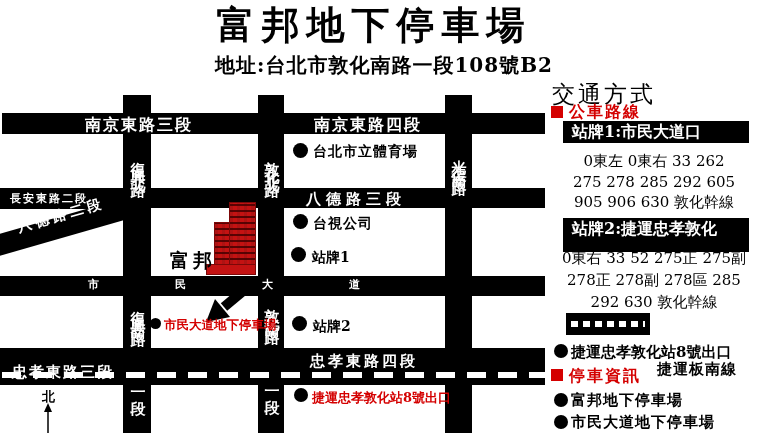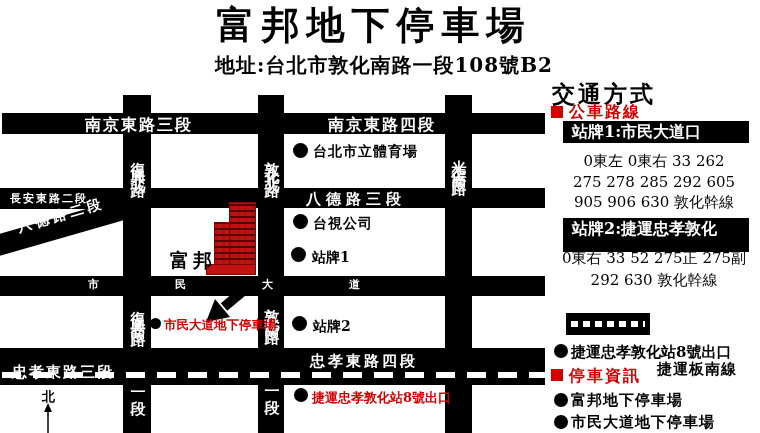--- a/index.html
+++ b/index.html
@@ -36,21 +36,21 @@
 <div class="road" style="left:-6px;top:236px;width:138px;height:21px;transform:rotate(-16deg);transform-origin:left center;"></div>
 <div class="road" style="left:0;top:276px;width:545px;height:20px;"></div>
 <div class="road" style="left:0;top:348px;width:545px;height:37px;"></div>
 <div class="road" style="left:123px;top:95px;width:28px;height:338px;"></div>
 <div class="road" style="left:258px;top:95px;width:26px;height:338px;"></div>
 <div class="road" style="left:445px;top:95px;width:27px;height:338px;"></div>
 
 <div class="mrt-dash" style="left:2px;top:372px;width:543px;height:6px;"></div>
 
 <div class="roadlabel" style="left:85px;top:115px;font-size:16px;letter-spacing:2px;">南京東路三段</div>
-<div class="roadlabel" style="left:328px;top:115px;font-size:16px;letter-spacing:2px;">南京東路四段</div>
+<div class="roadlabel" style="left:314px;top:115px;font-size:16px;letter-spacing:2px;">南京東路四段</div>
 <div class="roadlabel" style="left:10px;top:191px;font-size:11px;letter-spacing:2px;">長安東路二段</div>
 <div class="roadlabel" style="left:306px;top:190px;font-size:15px;letter-spacing:5px;">八德路三段</div>
 <div class="roadlabel" style="left:18px;top:219px;font-size:14px;letter-spacing:4px;transform:rotate(-16deg);transform-origin:left center;">八德路二段</div>
 <div class="roadlabel" style="left:80px;top:277px;font-size:11px;letter-spacing:76px;margin-left:8px;">市民大道</div>
 <div class="roadlabel" style="left:12px;top:352px;font-size:15px;letter-spacing:2px;margin-top:11px;">忠孝東路三段</div>
 <div class="roadlabel" style="left:310px;top:352px;font-size:15px;letter-spacing:3px;">忠孝東路四段</div>
 <div class="vroad" style="left:130px;top:150px;">復興北路</div>
 <div class="vroad" style="left:130px;top:299px;">復興南路</div>
 <div class="vroad" style="left:130px;top:384px;letter-spacing:5px;">一段</div>
 <div class="vroad" style="left:264px;top:150px;">敦化北路</div>
@@ -87,35 +87,36 @@
 
 <div class="dot" style="left:294px;top:388px;width:14px;height:14px;"></div>
 <div class="lm red" style="left:312px;top:389px;font-size:13px;">捷運忠孝敦化站8號出口</div>
 
 <div class="lm" style="left:42px;top:388px;font-size:13px;">北</div>
 <svg class="abs" style="left:40px;top:401px;" width="16" height="32" viewBox="0 0 16 32">
   <line x1="8" y1="10" x2="8" y2="32" stroke="#000" stroke-width="1.5"></line>
   <polygon points="8,2 4,11 12,11" fill="#000"></polygon>
 </svg>
 
-<div class="abs" style="left:552px;top:79px;font-size:23px;font-weight:bold;letter-spacing:3px;">交通方式</div>
+<div class="abs" style="left:552px;top:79px;font-size:23px;font-weight:normal;letter-spacing:3px;">交通方式</div>
 
 <div class="rsq" style="left:551px;top:106px;"></div>
 <div class="lm red" style="left:569px;top:102px;font-size:16px;letter-spacing:2px;">公車路線</div>
 
 <div class="panelbar" style="left:563px;top:121px;width:177px;height:22px;">站牌1:市民大道口</div>
 <div class="abs" style="left:550px;top:151px;width:208px;text-align:center;">
   <p class="busline">0東左 0東右 33 262</p>
   <p class="busline">275 278 285 292 605</p>
   <p class="busline">905 906 630 敦化幹線</p>
 </div>
 
 <div class="panelbar" style="left:563px;top:218px;width:177px;height:34px;">站牌2:捷運忠孝敦化</div>
 <div class="abs" style="left:548px;top:247px;width:212px;text-align:center;">
   <p class="busline" style="line-height:22px;">0東右 33 52 275正 275副</p>
+  <p class="busline" style="line-height:22px;">278正 278副 278區 285</p>
   <p class="busline" style="line-height:22px;">292 630 敦化幹線</p>
 </div>
 
 <div class="abs" style="left:566px;top:313px;width:84px;height:22px;background:#000;">
   <div class="mrt-dash" style="left:5px;top:8px;width:74px;height:6px;background-image:repeating-linear-gradient(90deg,#fff 0 7px,rgba(0,0,0,0) 7px 12px);"></div>
 </div>
 <div class="lm" style="left:657px;top:316px;font-size:15px;letter-spacing:1px;margin-top:44px;">捷運板南線</div>
 
 <div class="dot" style="left:554px;top:344px;width:14px;height:14px;"></div>
 <div class="lm" style="left:571px;top:343px;font-size:15px;">捷運忠孝敦化站8號出口</div>

